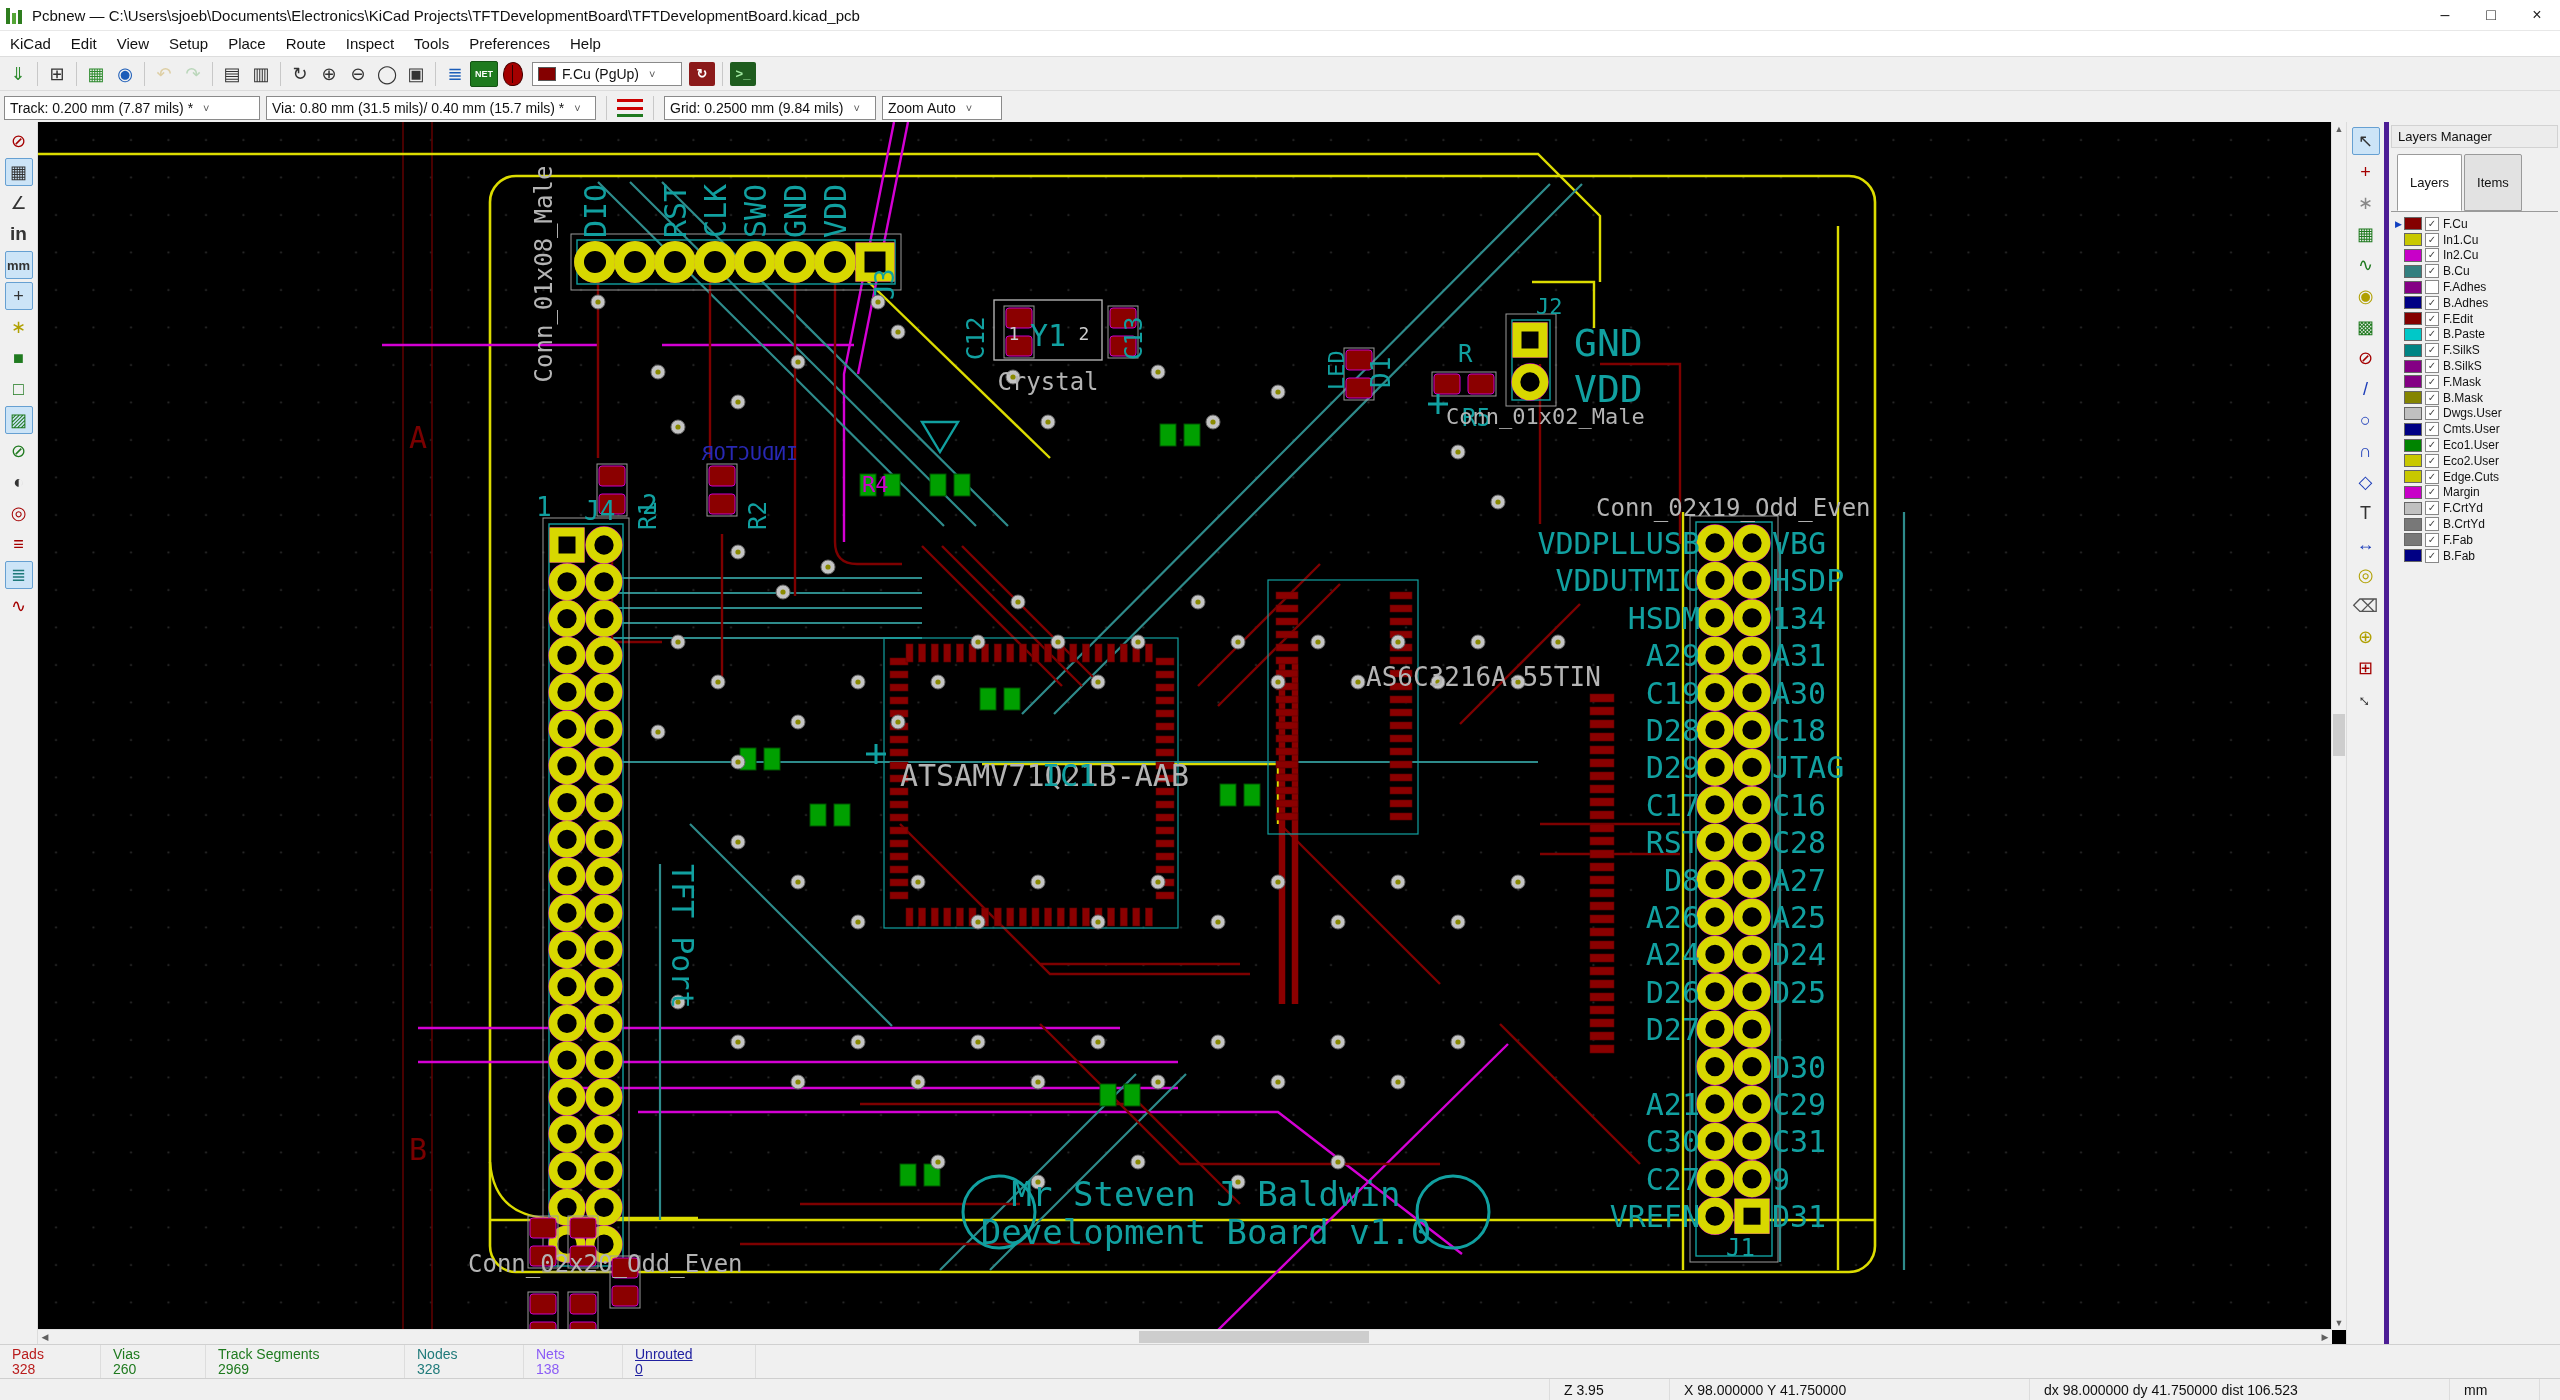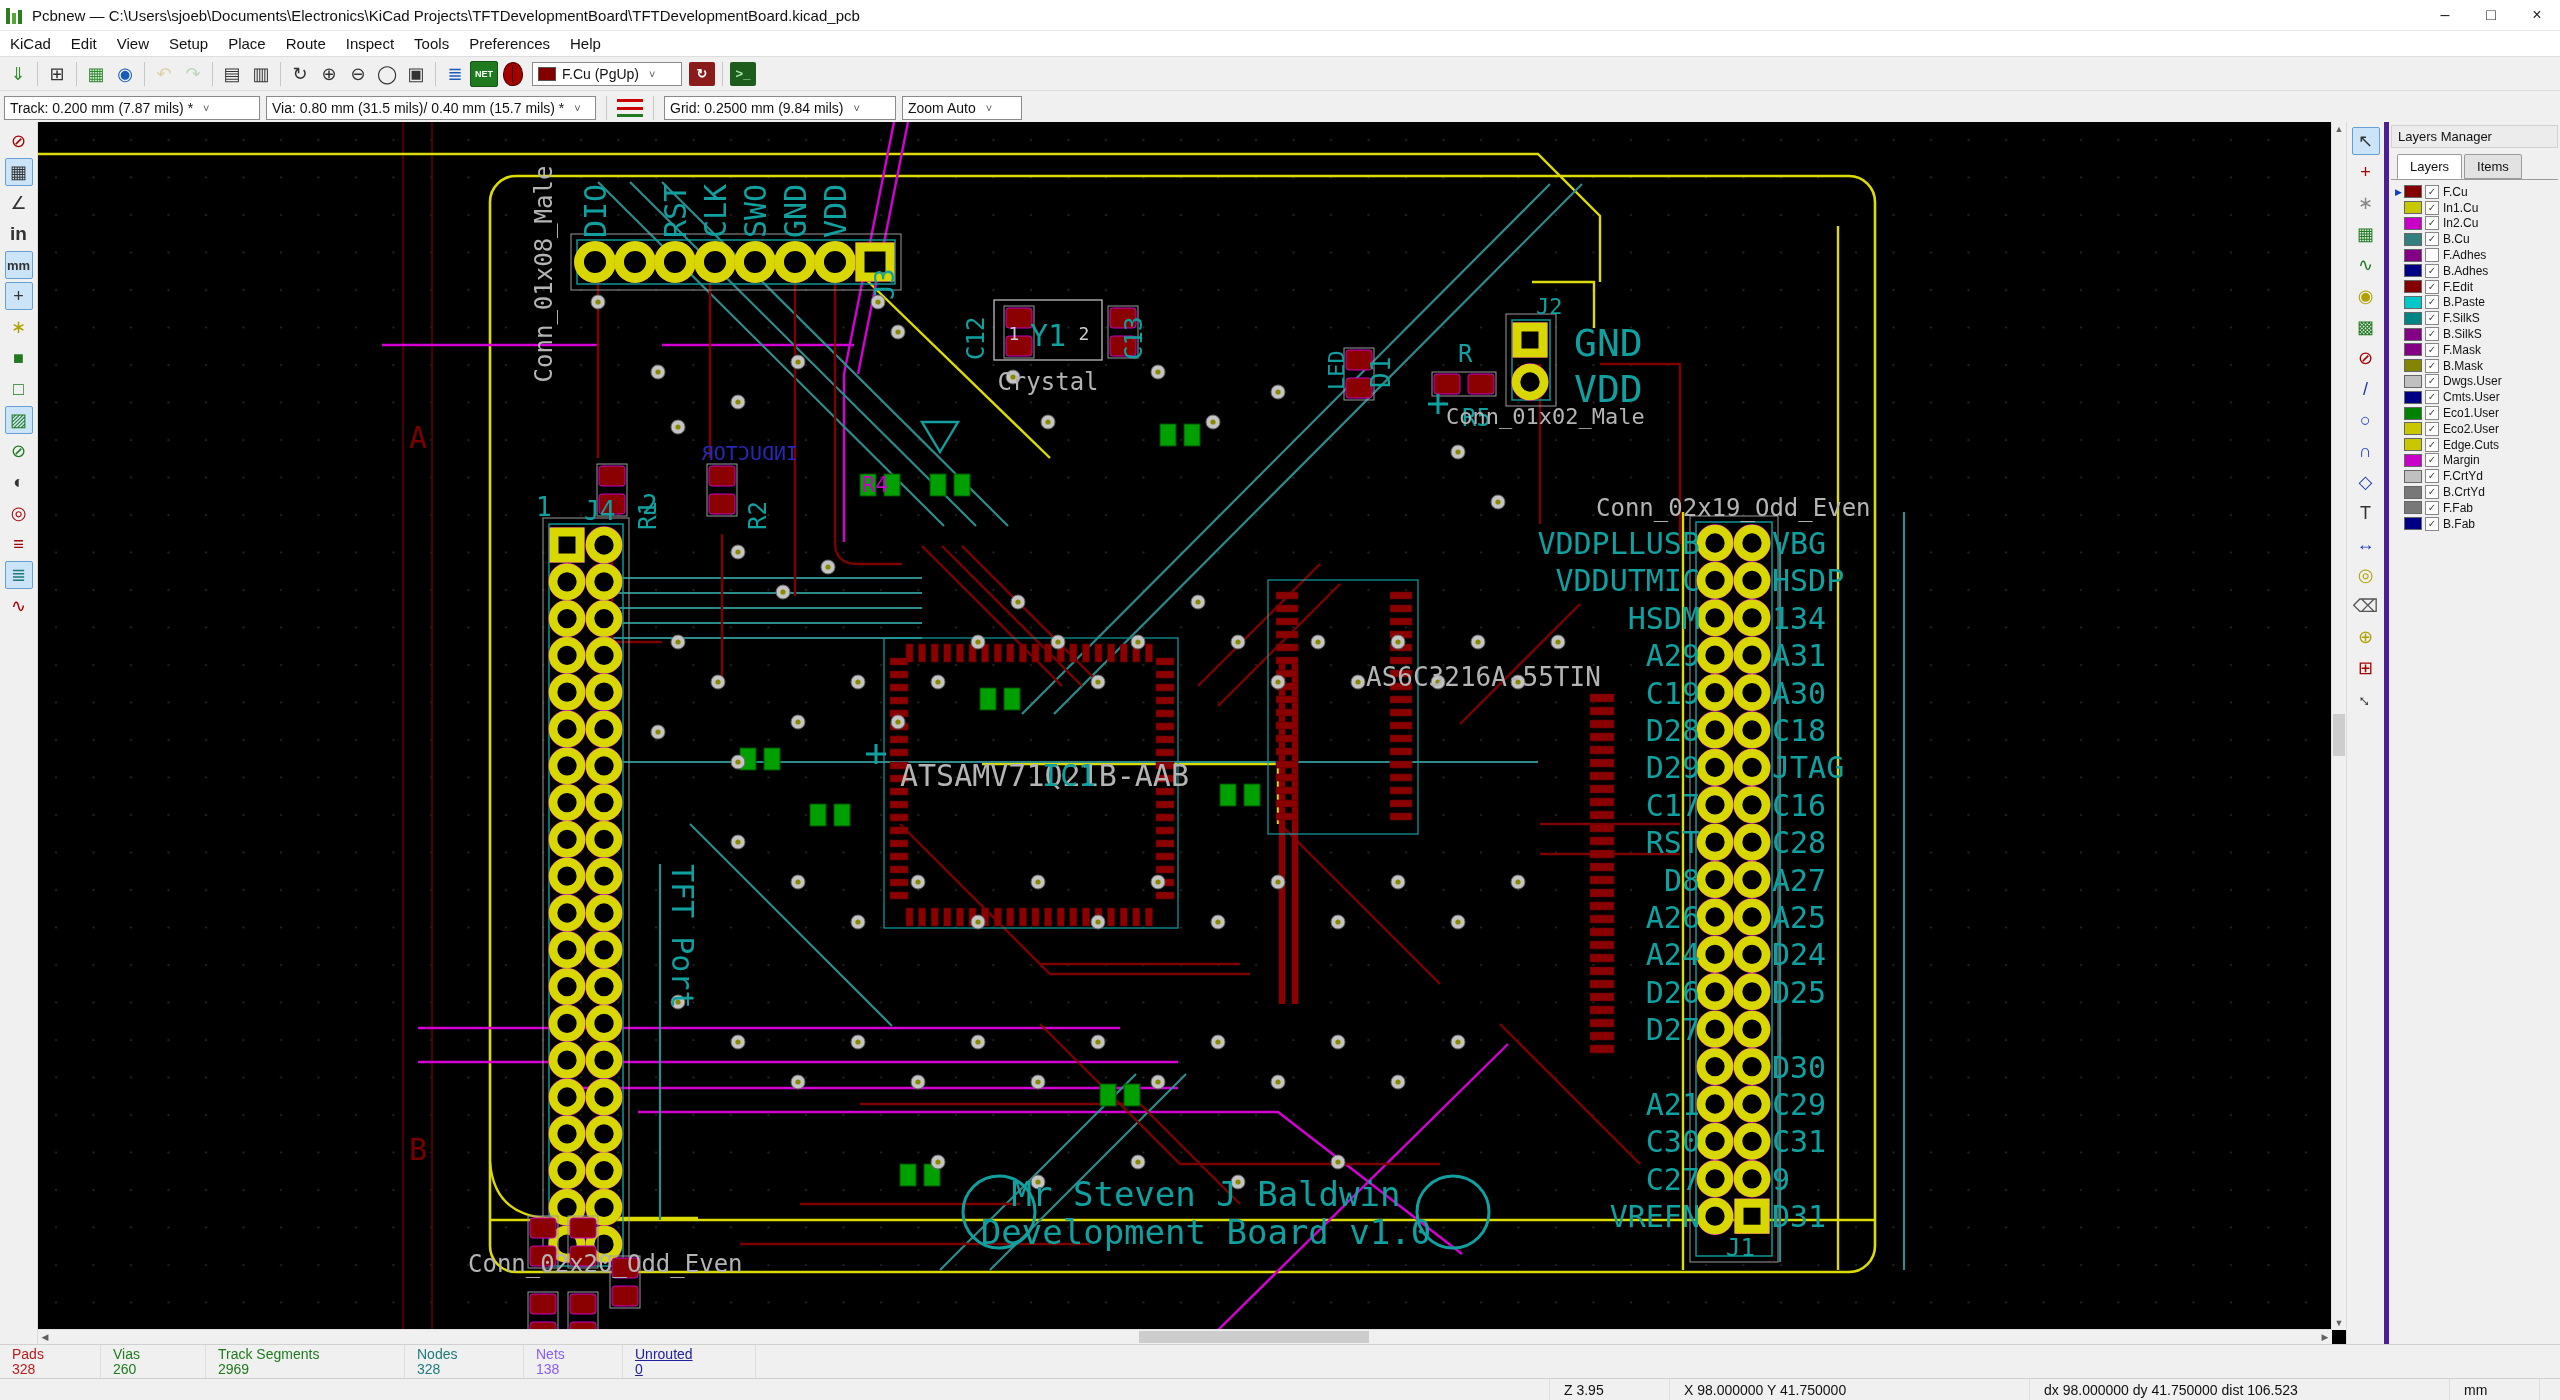--- a/index.html
+++ b/index.html
@@ -45,21 +45,21 @@
   .canvas svg{position:absolute;left:0;top:0}
   .vscroll{position:absolute;right:0;top:0;bottom:14px;width:14px;background:#f0f0f0;border-left:1px solid #e0e0e0}
   .vthumb{position:absolute;left:1px;right:1px;top:49%;height:42px;background:#cdcdcd}
   .hscroll{position:absolute;left:0;right:14px;bottom:0;height:14px;background:#f0f0f0;border-top:1px solid #e0e0e0}
   .hthumb{position:absolute;top:1px;bottom:1px;left:48%;width:230px;background:#cdcdcd}
   .scr-arrow{position:absolute;color:#606060;font-size:9px;line-height:14px;width:14px;text-align:center}
   
   .layers{width:176px;background:#f0f0f0;border-left:5px solid #4c1d95;font-size:12px;box-sizing:border-box;padding:2px 0 0 0}
   .lm-title{font-size:13px;padding:3px 6px;background:#ececec;border:1px solid #d2d2d2;margin:1px 2px}
   .lm-tabs{display:flex;margin:6px 0 0 8px}
-  .lm-tab{padding:4px 12px;border:1px solid #9a9a9a;background:#e2e2e2;font-size:13px;border-radius:2px 2px 0 0;margin-right:2px}
+  .lm-tab{padding:20px 12px;border:1px solid #9a9a9a;background:#e2e2e2;font-size:13px;border-radius:2px 2px 0 0;margin-right:2px}
   .lm-tab.active{background:#fff;border-bottom-color:#fff}
   .lm-list{border-top:1px solid #9a9a9a;margin:0 2px;background:#f0f0f0;padding:4px 0}
   .lrow{display:flex;align-items:center;height:15.8px;padding-left:2px}
   .larr{width:11px;font-size:9px;color:#1040c0;text-align:center}
   .lsw{width:16px;height:11px;border:1px solid #666;margin-right:3px;flex:none}
   .lcb{width:12px;height:12px;border:1px solid #888;background:#fff;font-size:10px;line-height:11px;text-align:center;color:#444;margin-right:4px;flex:none}
   .lname{font-size:12px;white-space:nowrap}
   
   .status{position:absolute;bottom:22px;height:34px;left:0;right:0;background:#f0f0f0;border-top:1px solid #d0d0d0;display:flex;box-sizing:border-box}
   .stat{padding:2px 0 0 12px;font-size:14px;line-height:15px;border-right:1px solid #ddd}
@@ -150,21 +150,21 @@
     <span>Via: 0.80 mm (31.5 mils)/ 0.40 mm (15.7 mils) *</span>
     <span class="arr">˅</span>
   </div>
   <div class="tsep"></div>
   <div class="viaicon">
       <i></i>
       <i></i>
       <i></i>
     </div>
   <div class="tsep"></div>
-  <div class="combo" style="width:232px">
+  <div class="combo" style="width:212px">
     <span>Grid: 0.2500 mm (9.84 mils)</span>
     <span class="arr">˅</span>
   </div>
   <div class="combo" style="width:120px">
     <span>Zoom Auto</span>
     <span class="arr">˅</span>
   </div>
 </div>
 
 <div class="main">

